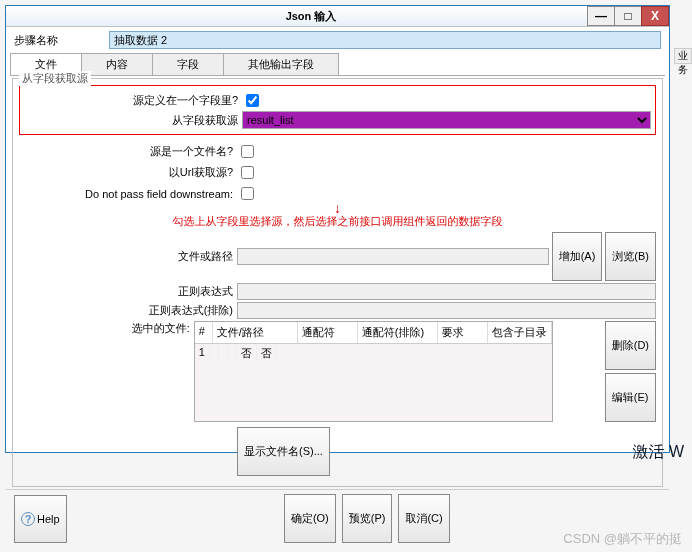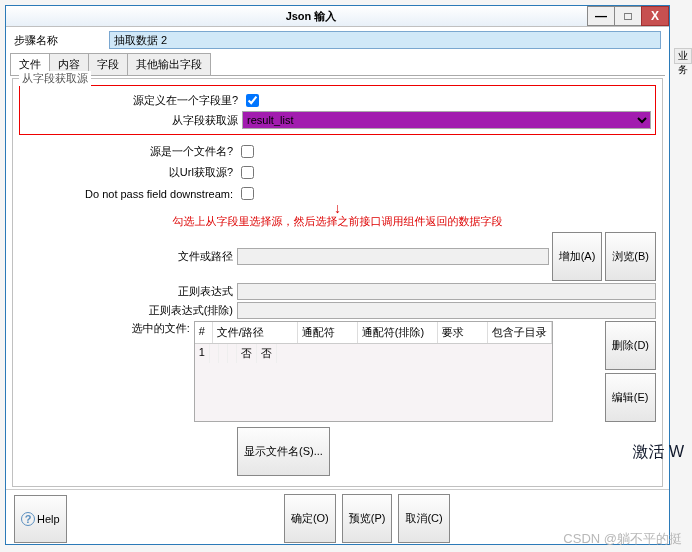--- a/index.html
+++ b/index.html
@@ -1,27 +1,27 @@
 <!DOCTYPE html>
 <html><head>
 <meta charset="utf-8">
 <style>
 * { box-sizing: border-box; font-family: "Microsoft YaHei", Arial, sans-serif; font-size: 11px; }
 body { margin: 0; background: #f5f5f5; width: 692px; height: 552px; position: relative; overflow: hidden; }
-.window { position: absolute; left: 5px; top: 5px; width: 665px; height: 540px; background: #fff; border: 1px solid #2b7ab8; display: flex; flex-direction: column; }
+.window { position: absolute; left: 5px; top: 5px; width: 665px; height: 448px; background: #fff; border: 1px solid #2b7ab8; display: flex; flex-direction: column; }
 .titlebar { height: 22px; background: linear-gradient(#fff,#e8f0f8); display: flex; align-items: center; border-bottom: 1px solid #c0c0c0; }
 .titlebar .title { flex: 1; text-align: center; font-weight: bold; }
 .winbtns { display: flex; }
 .winbtn { width: 28px; height: 20px; border: 1px solid #888; background: #f0f0f0; display: flex; align-items: center; justify-content: center; font-size: 12px; font-weight: bold; margin-left: -1px; }
 .winbtn.close { background: #c75050; color: #fff; border-color: #a03030; }
 .toprow { display: flex; align-items: center; padding: 4px 8px; gap: 12px; }
 .toprow label { white-space: nowrap; }
 .toprow input { flex: 1; border: 1px solid #7aa7d0; background: #d0e8f8; padding: 2px 4px; height: 18px; margin-left: 39px; }
 .tabs { display: flex; border-bottom: 1px solid #aaa; margin: 0 4px; }
-.tab { padding: 3px 8px; border: 1px solid #aaa; border-bottom: none; margin-right: -1px; background: #eee; cursor: pointer; font-family: Liberation Mono, monospace; }
+.tab { padding: 3px 24px; border: 1px solid #aaa; border-bottom: none; margin-right: -1px; background: #eee; cursor: pointer; font-family: Liberation Mono, monospace; }
 .tab.active { background: #fff; }
 .groupbox { margin: 2px 6px; border: 1px solid #c0c0c0; padding: 4px 6px 6px 6px; position: relative; flex: 1; display: flex; flex-direction: column; }
 .groupbox-title { position: absolute; top: -8px; left: 6px; background: #fff; padding: 0 3px; color: #555; }
 .red-outline { border: 1.5px solid #e00; padding: 4px; margin: 2px 0 6px 0; }
 .form-row { display: flex; align-items: center; margin: 1px 0; }
 .form-row .lbl { width: 218px; text-align: right; padding-right: 4px; white-space: nowrap; }
 .form-row .ctl { flex: 1; display: flex; align-items: center; gap: 3px; }
 .form-row input[type=text] { flex: 1; border: 1px solid #aaa; padding: 1px 3px; height: 17px; }
 .form-row input[disabled] { background: #f0f0f0; color: #888; }
 .form-row select { flex: 1; border: 1px solid #aaa; height: 18px; background: #a21caf; }

